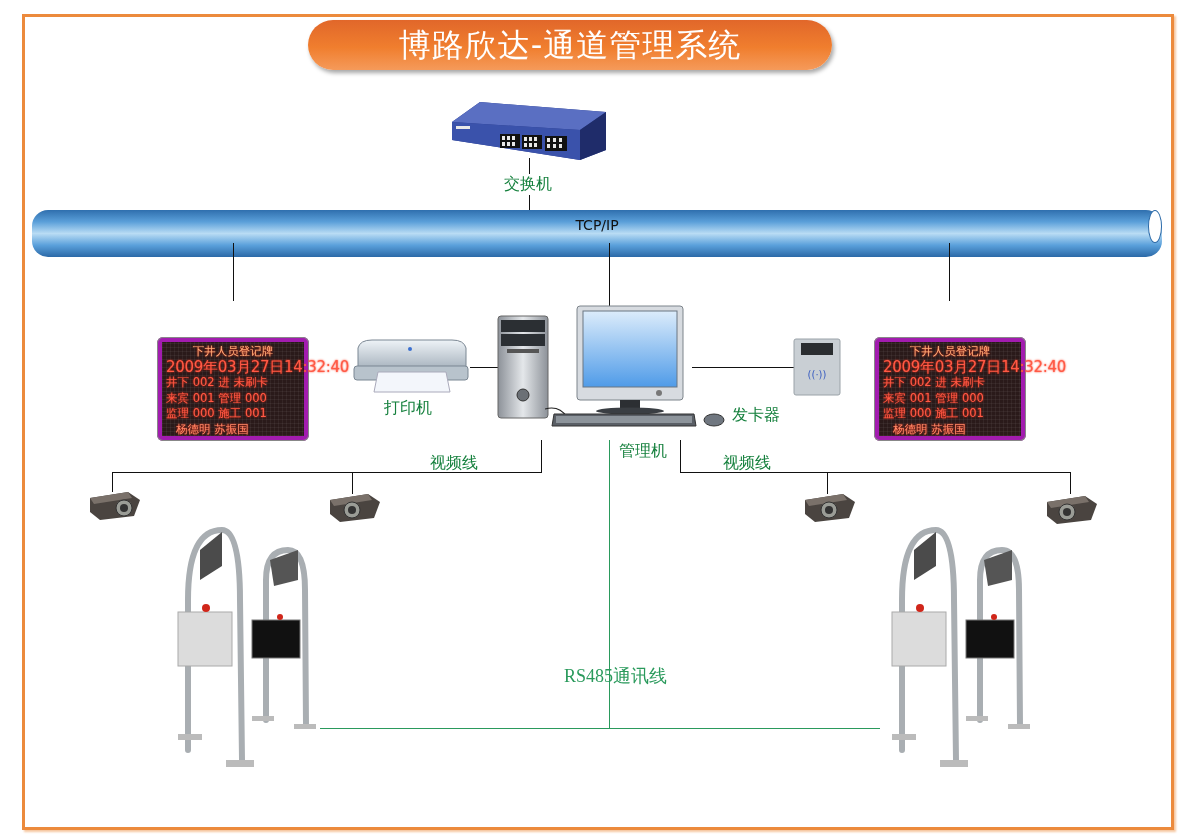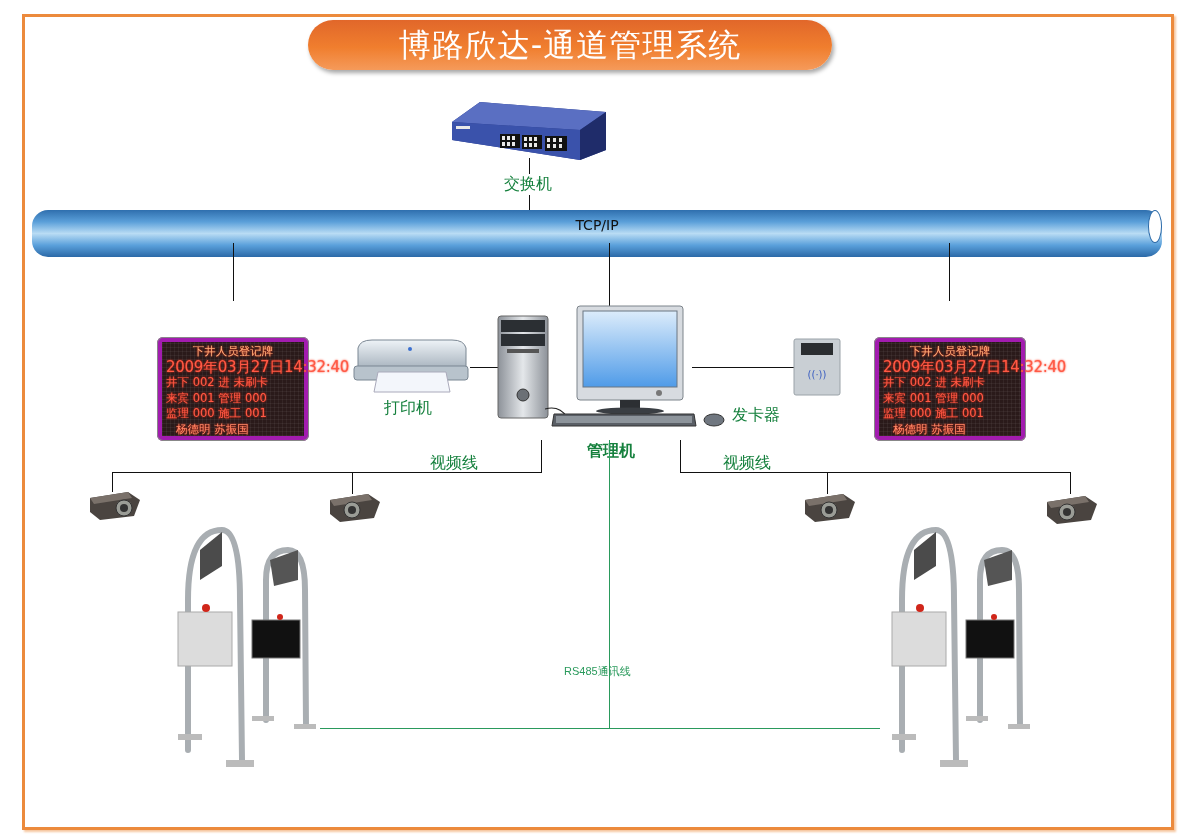--- a/index.html
+++ b/index.html
@@ -150,21 +150,21 @@
   <ellipse cx="54" cy="106" rx="34" ry="3.5" fill="#3a3e43"></ellipse>
 </svg>
 
 <svg style="position:absolute;left:550px;top:412px;" width="148" height="20" viewBox="0 0 148 20">
   <polygon points="4,2 144,2 146,14 2,14" fill="#5a5f66" stroke="#333"></polygon>
   <rect x="6" y="4" width="136" height="7" fill="#8d949b"></rect>
 </svg>
 <svg style="position:absolute;left:700px;top:412px;" width="26" height="16">
     <ellipse cx="14" cy="8" rx="10" ry="6" fill="#707780" stroke="#333"></ellipse>
   </svg>
-<div class="lbl" style="left:587px;top:441px;font-weight:bold;">管理机</div>
+<div class="lbl" style="left:619px;top:441px;">管理机</div>
 
 <div class="line" style="left:692px;top:367px;width:102px;height:1px;"></div>
 <svg style="position:absolute;left:793px;top:338px;" width="48" height="58" viewBox="0 0 48 58">
   <rect x="1" y="1" width="46" height="56" rx="2" fill="#c9cfd4" stroke="#9aa2a8"></rect>
   <rect x="8" y="5" width="32" height="12" fill="#2a2d30"></rect>
   <text x="24" y="40" font-size="10" text-anchor="middle" fill="#3a5ec0" font-family="DejaVu Sans, sans-serif">((·))</text>
 </svg>
 <div class="lbl" style="left:732px;top:405px;">发卡器</div>
 
 <div class="line" style="left:541px;top:440px;width:1px;height:33px;"></div>
@@ -199,21 +199,21 @@
 </svg>
 <svg class="cam" style="left:1045px;top:494px;" viewBox="0 0 54 34">
   <polygon points="2,8 40,2 52,10 46,26 12,30 2,22" fill="#4a4440"></polygon>
   <polygon points="2,8 40,2 44,8 6,14" fill="#7a716a"></polygon>
   <circle cx="22" cy="18" r="8" fill="#9a9c96" stroke="#333"></circle>
     <circle cx="22" cy="18" r="4" fill="#333"></circle>
 </svg>
 
 <div class="gline" style="left:609px;top:440px;width:1px;height:289px;"></div>
 <div class="gline" style="left:320px;top:728px;width:560px;height:1px;"></div>
-<div class="lbl" style="left:564px;top:664px;color:#2a9a5c;font-family:Liberation Sans, sans-serif;font-size:11px;">RS485通讯线</div>
+<div class="lbl" style="left:564px;top:664px;color:#2a9a5c;font-family:Liberation Serif, serif;font-size:18px;">RS485通讯线</div>
 
 <svg class="gate" style="left:170px;top:520px;" width="150" height="255" viewBox="0 0 150 255">
   <g stroke="#a9aeb2" stroke-width="6" fill="none" stroke-linecap="round">
     <path d="M18,230 L18,80 Q18,10 52,10 Q70,10 70,80 L72,240"></path>
     <path d="M96,200 L96,60 Q96,30 118,30 Q135,30 135,70 L136,205"></path>
   </g>
   <polygon points="30,30 52,12 52,46 30,60" fill="#4b4b4b"></polygon>
   <polygon points="100,40 128,30 128,60 104,66" fill="#555"></polygon>
   <rect x="8" y="92" width="54" height="54" fill="#dcdcdc" stroke="#aaa"></rect>
   <rect x="82" y="100" width="48" height="38" fill="#111" stroke="#777"></rect>

